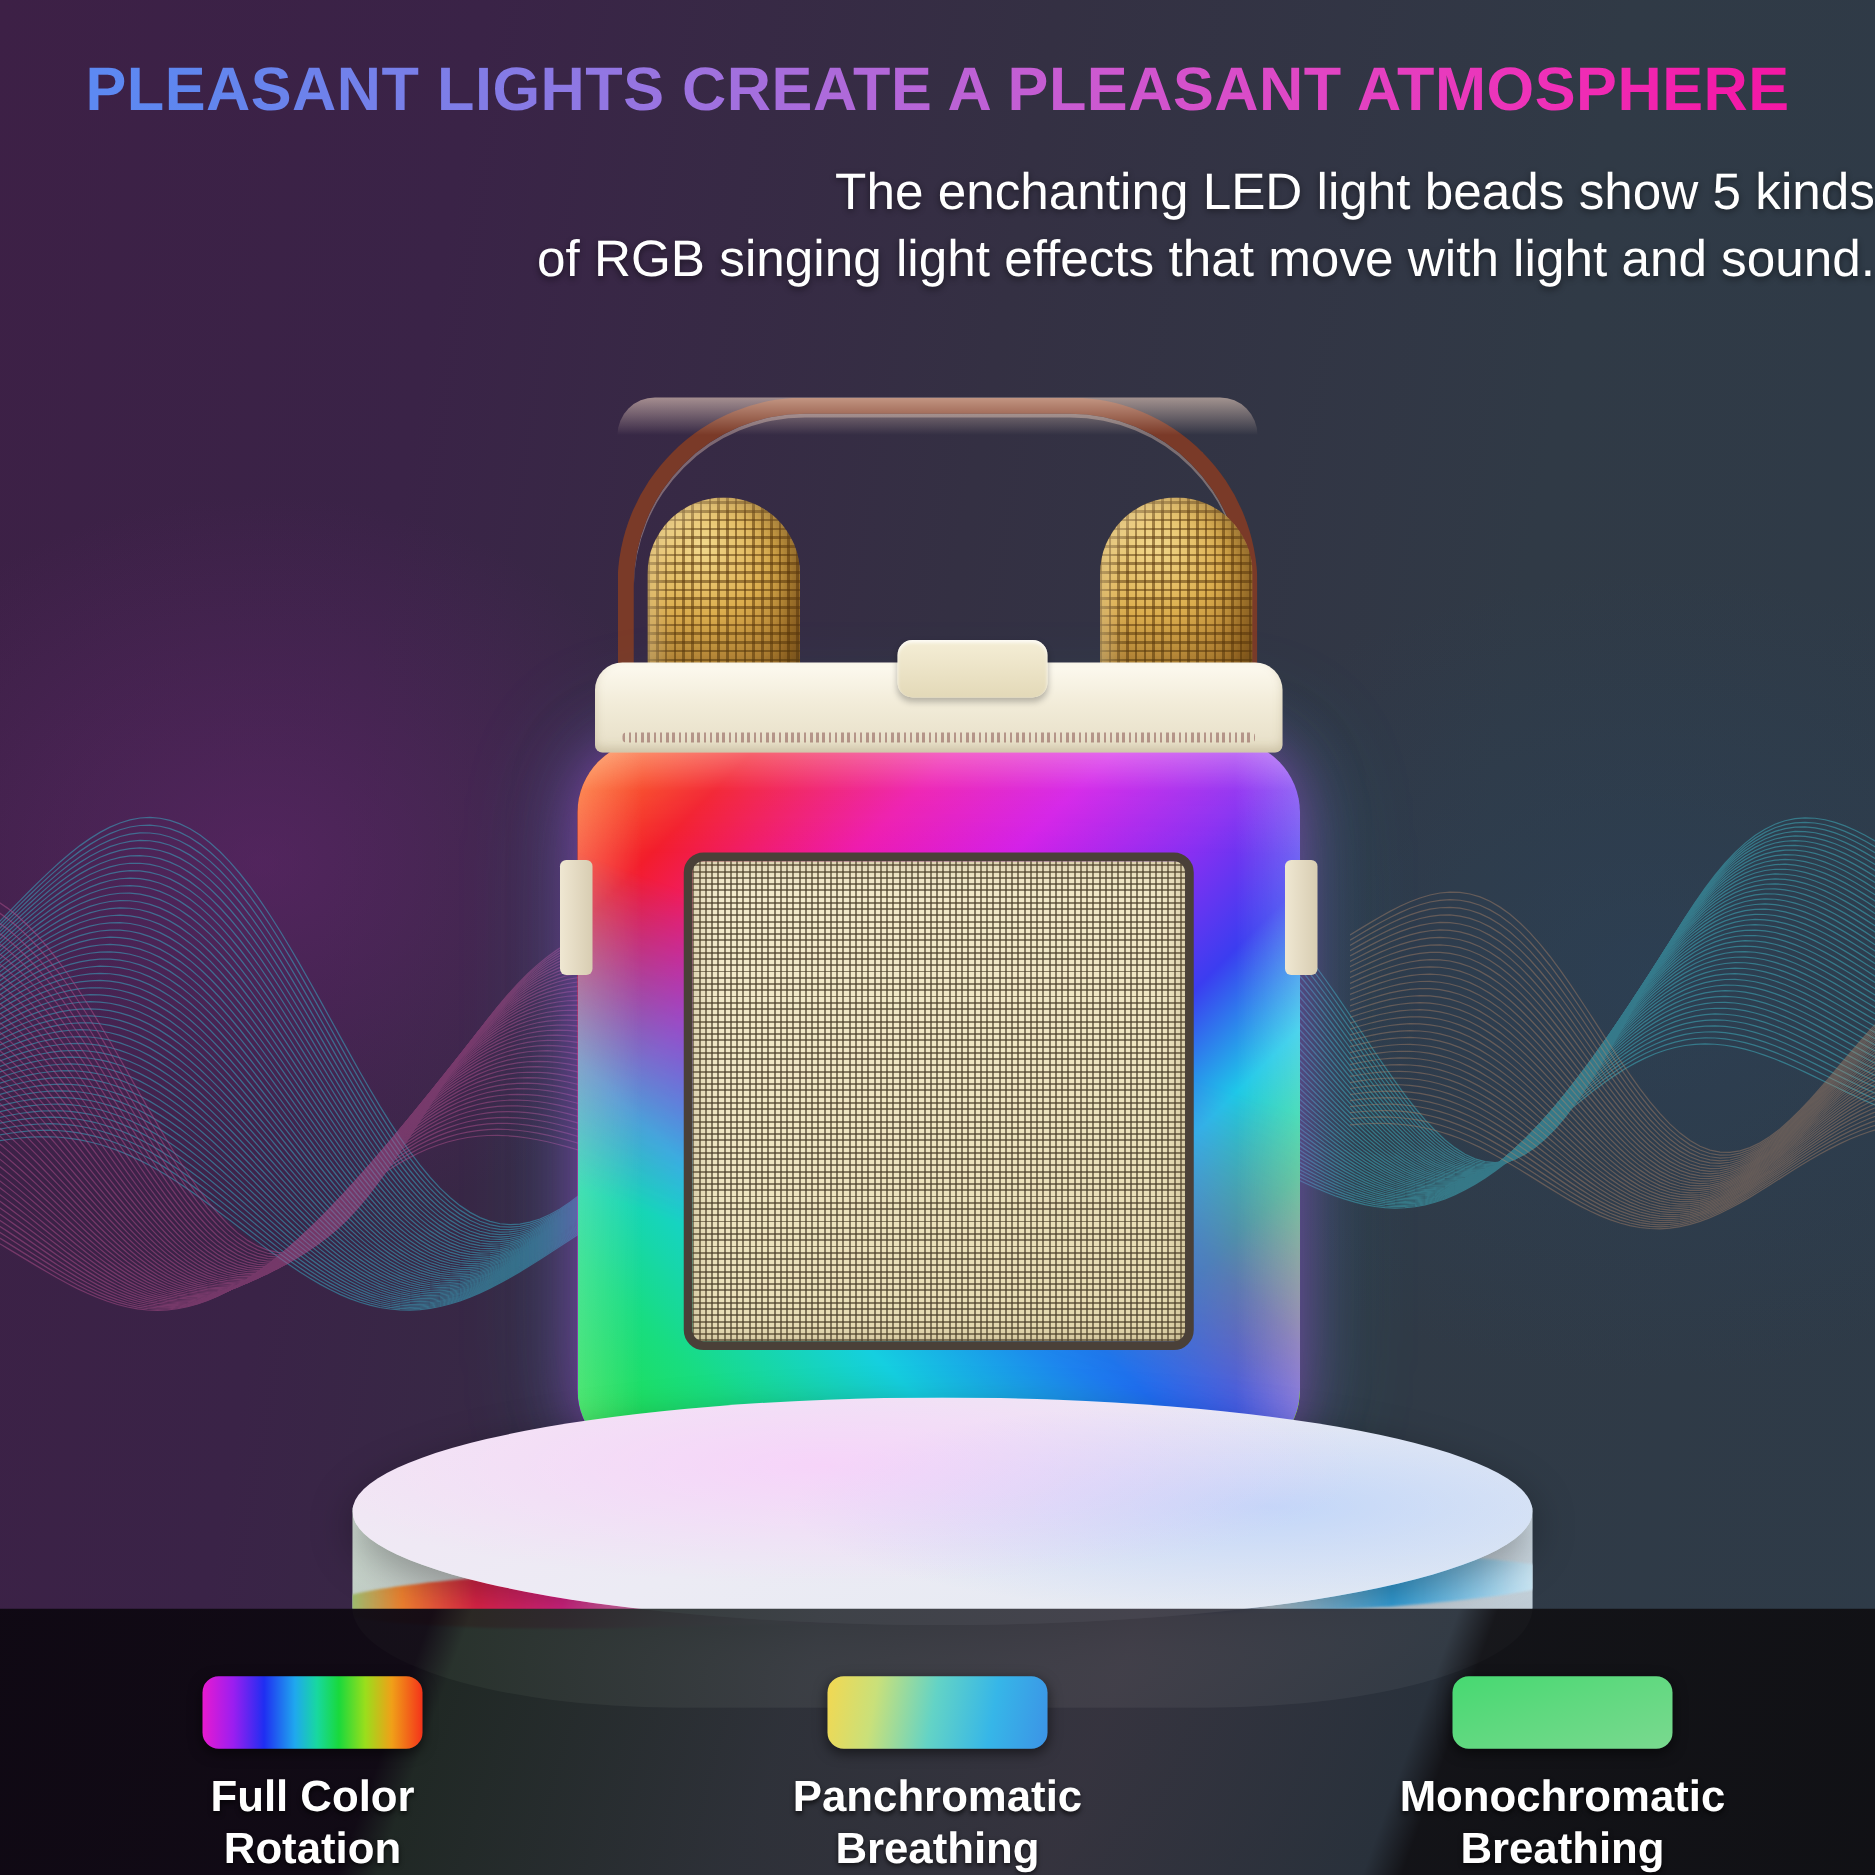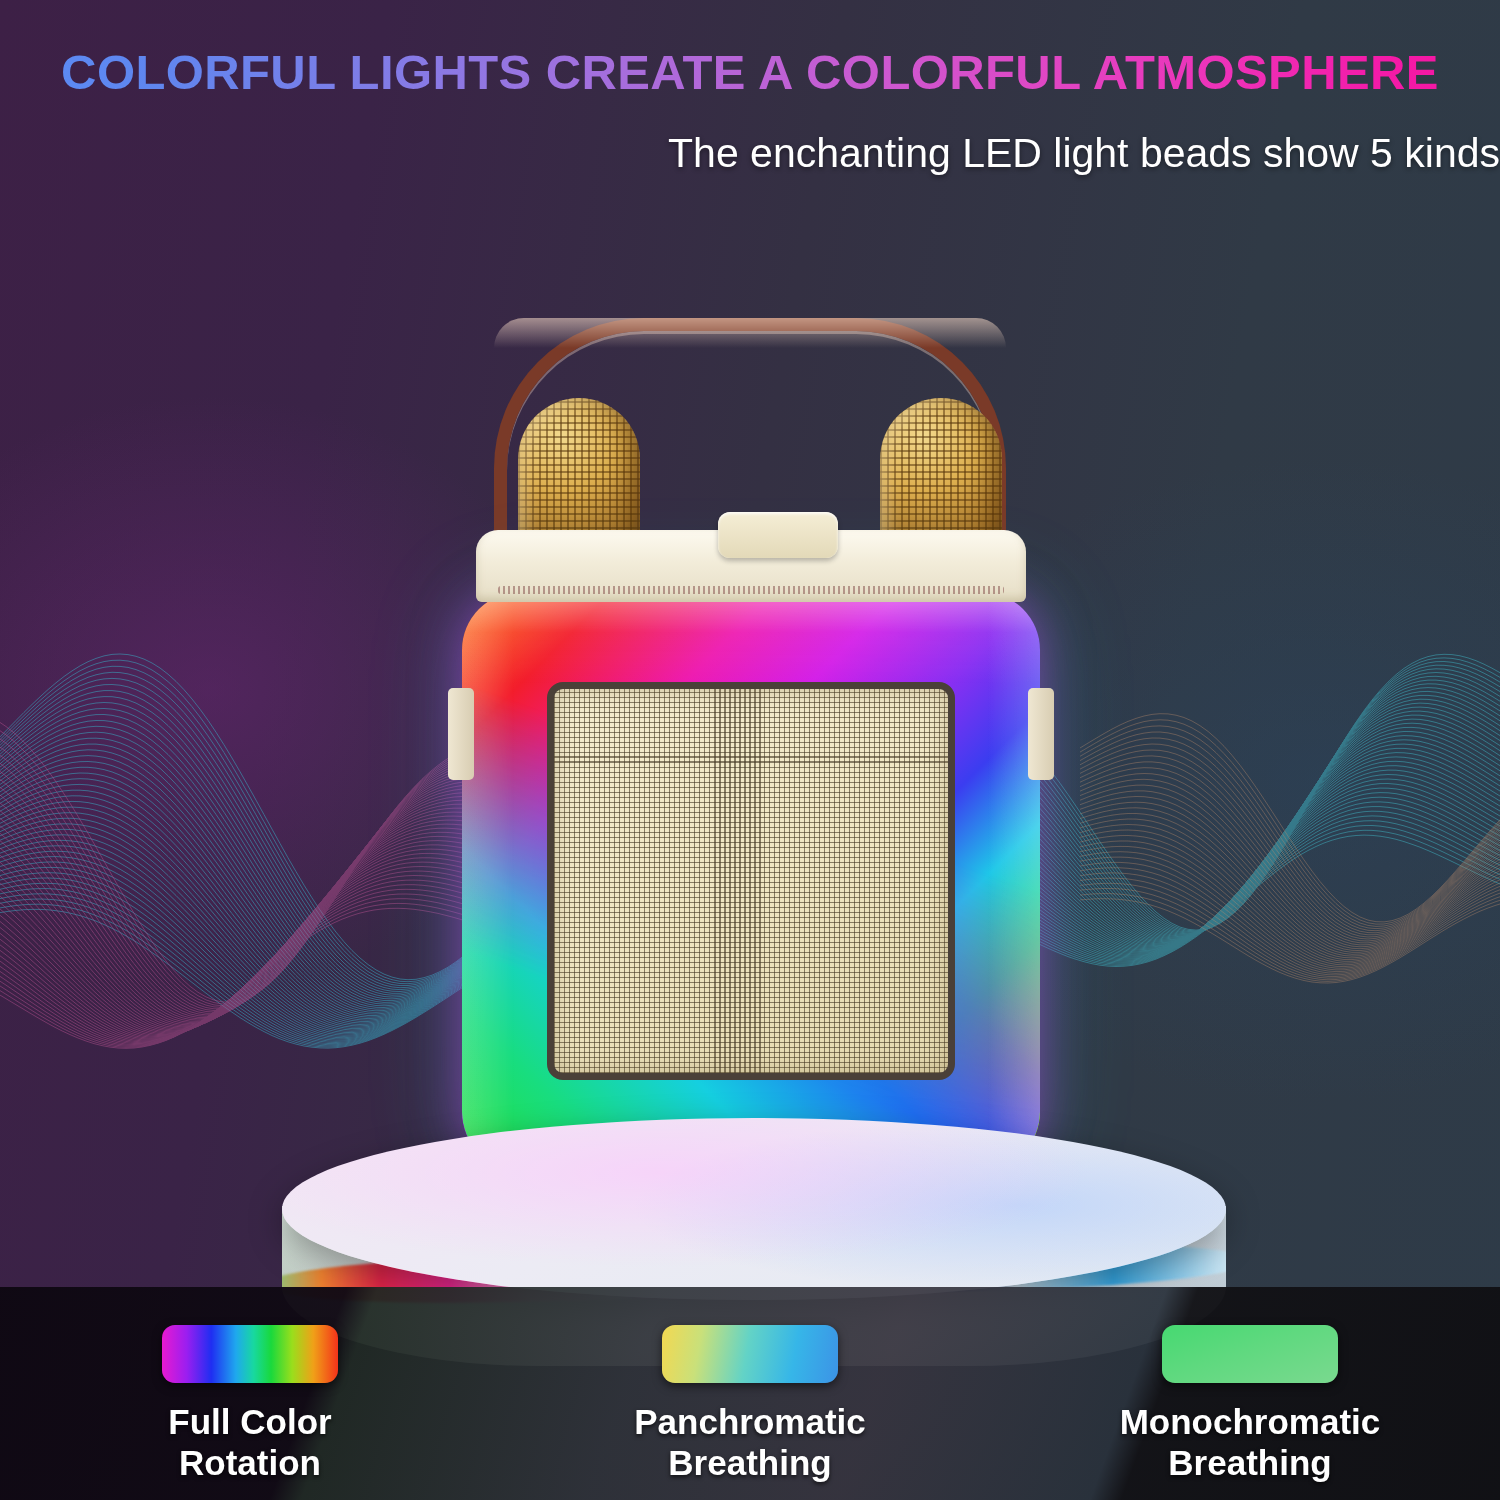--- a/index.html
+++ b/index.html
@@ -195,21 +195,21 @@
     background:
       linear-gradient(110deg,
         rgba(14,8,18,.97) 0%, rgba(16,10,20,.97) 22%,
         rgba(30,40,34,.93) 24%, rgba(44,48,54,.90) 42%,
         rgba(52,50,60,.90) 58%, rgba(40,48,58,.92) 74%,
         rgba(18,18,22,.97) 76%, rgba(16,16,20,.98) 100%);
   }
   .legend{
     position:absolute;left:0;top:0;width:1500px;height:213px;
     display:flex;justify-content:space-around;align-items:flex-start;
-    padding-top:38px;box-sizing:border-box;
+    padding-top:54px;box-sizing:border-box;
   }
   .legend-item{width:300px;text-align:center;}
   .swatch{
     width:176px;height:58px;margin:0 auto 18px auto;border-radius:13px;
     box-shadow:0 3px 10px rgba(0,0,0,.55);
   }
   .legend-label{
     color:#ffffff;font-size:35px;font-weight:bold;line-height:1.18;
     text-shadow:0 2px 4px rgba(0,0,0,.7);
     white-space:pre-line;
@@ -410,23 +410,24 @@
             <path d="M0.0 240.5 L8.0 239.5 L16.0 238.7 L24.0 238.3 L32.0 238.1 L40.0 238.4 L48.0 239.0 L56.0 240.2 L64.0 241.7 L72.0 243.8 L80.0 246.4 L88.0 249.5 L96.0 253.0 L104.0 257.0 L112.0 261.5 L120.0 266.3 L128.0 271.5 L136.0 277.0 L144.0 282.7 L152.0 288.4 L160.0 294.3 L168.0 300.1 L176.0 305.7 L184.0 311.1 L192.0 316.2 L200.0 320.9 L208.0 325.1 L216.0 328.7 L224.0 331.7 L232.0 334.0 L240.0 335.6 L248.0 336.4 L256.0 336.5 L264.0 335.8 L272.0 334.3 L280.0 332.1 L288.0 329.3 L296.0 325.8 L304.0 321.7 L312.0 317.1 L320.0 312.1 L328.0 306.8 L336.0 301.3 L344.0 295.6 L352.0 289.9 L360.0 284.2 L368.0 278.6 L376.0 273.2 L384.0 268.1 L392.0 263.2 L400.0 258.8 L408.0 254.8 L416.0 251.3 L424.0 248.2 L432.0 245.6 L440.0 243.5 L448.0 241.9 L456.0 240.7 L464.0 240.0 L472.0 239.7 L480.0 239.7 L488.0 240.1 L496.0 240.8 L504.0 241.7 L512.0 242.9 L520.0 244.2 "></path>
             <path d="M0.0 245.4 L8.0 244.5 L16.0 243.8 L24.0 243.4 L32.0 243.3 L40.0 243.7 L48.0 244.4 L56.0 245.6 L64.0 247.2 L72.0 249.3 L80.0 251.8 L88.0 254.9 L96.0 258.4 L104.0 262.4 L112.0 266.7 L120.0 271.5 L128.0 276.5 L136.0 281.8 L144.0 287.3 L152.0 292.9 L160.0 298.5 L168.0 304.1 L176.0 309.5 L184.0 314.7 L192.0 319.5 L200.0 323.9 L208.0 327.9 L216.0 331.2 L224.0 334.0 L232.0 336.1 L240.0 337.5 L248.0 338.1 L256.0 338.0 L264.0 337.2 L272.0 335.6 L280.0 333.4 L288.0 330.4 L296.0 326.9 L304.0 322.9 L312.0 318.4 L320.0 313.4 L328.0 308.2 L336.0 302.8 L344.0 297.3 L352.0 291.7 L360.0 286.2 L368.0 280.8 L376.0 275.6 L384.0 270.6 L392.0 266.0 L400.0 261.8 L408.0 258.0 L416.0 254.6 L424.0 251.7 L432.0 249.3 L440.0 247.4 L448.0 245.9 L456.0 244.8 L464.0 244.2 L472.0 244.0 L480.0 244.1 L488.0 244.6 L496.0 245.3 L504.0 246.2 L512.0 247.4 L520.0 248.7 "></path>
             <path d="M0.0 250.2 L8.0 249.4 L16.0 248.8 L24.0 248.5 L32.0 248.5 L40.0 248.9 L48.0 249.7 L56.0 250.9 L64.0 252.6 L72.0 254.7 L80.0 257.3 L88.0 260.3 L96.0 263.7 L104.0 267.6 L112.0 271.9 L120.0 276.5 L128.0 281.4 L136.0 286.6 L144.0 291.9 L152.0 297.3 L160.0 302.7 L168.0 308.0 L176.0 313.2 L184.0 318.1 L192.0 322.7 L200.0 326.9 L208.0 330.6 L216.0 333.7 L224.0 336.2 L232.0 338.1 L240.0 339.3 L248.0 339.8 L256.0 339.5 L264.0 338.6 L272.0 336.9 L280.0 334.6 L288.0 331.6 L296.0 328.1 L304.0 324.1 L312.0 319.6 L320.0 314.8 L328.0 309.7 L336.0 304.4 L344.0 299.0 L352.0 293.6 L360.0 288.2 L368.0 283.0 L376.0 278.0 L384.0 273.3 L392.0 268.9 L400.0 264.9 L408.0 261.3 L416.0 258.1 L424.0 255.3 L432.0 253.1 L440.0 251.3 L448.0 249.9 L456.0 249.0 L464.0 248.5 L472.0 248.3 L480.0 248.5 L488.0 249.0 L496.0 249.8 L504.0 250.8 L512.0 252.0 L520.0 253.3 "></path>
             <path d="M0.0 255.1 L8.0 254.3 L16.0 253.8 L24.0 253.6 L32.0 253.7 L40.0 254.2 L48.0 255.0 L56.0 256.3 L64.0 257.9 L72.0 260.0 L80.0 262.6 L88.0 265.6 L96.0 269.0 L104.0 272.8 L112.0 277.0 L120.0 281.5 L128.0 286.3 L136.0 291.2 L144.0 296.4 L152.0 301.6 L160.0 306.7 L168.0 311.8 L176.0 316.8 L184.0 321.4 L192.0 325.8 L200.0 329.7 L208.0 333.2 L216.0 336.1 L224.0 338.4 L232.0 340.1 L240.0 341.1 L248.0 341.4 L256.0 341.0 L264.0 339.9 L272.0 338.2 L280.0 335.8 L288.0 332.8 L296.0 329.3 L304.0 325.3 L312.0 320.9 L320.0 316.2 L328.0 311.2 L336.0 306.1 L344.0 300.8 L352.0 295.6 L360.0 290.4 L368.0 285.4 L376.0 280.6 L384.0 276.0 L392.0 271.8 L400.0 268.0 L408.0 264.6 L416.0 261.6 L424.0 259.0 L432.0 256.9 L440.0 255.3 L448.0 254.0 L456.0 253.2 L464.0 252.8 L472.0 252.7 L480.0 253.0 L488.0 253.6 L496.0 254.4 L504.0 255.4 L512.0 256.5 L520.0 257.9 "></path>
             <path d="M0.0 259.9 L8.0 259.3 L16.0 258.8 L24.0 258.7 L32.0 258.9 L40.0 259.4 L48.0 260.3 L56.0 261.6 L64.0 263.2 L72.0 265.4 L80.0 267.9 L88.0 270.8 L96.0 274.2 L104.0 277.9 L112.0 282.0 L120.0 286.4 L128.0 291.0 L136.0 295.8 L144.0 300.7 L152.0 305.7 L160.0 310.7 L168.0 315.6 L176.0 320.3 L184.0 324.7 L192.0 328.8 L200.0 332.5 L208.0 335.7 L216.0 338.4 L224.0 340.5 L232.0 342.0 L240.0 342.8 L248.0 343.0 L256.0 342.5 L264.0 341.3 L272.0 339.5 L280.0 337.1 L288.0 334.1 L296.0 330.6 L304.0 326.6 L312.0 322.3 L320.0 317.7 L328.0 312.8 L336.0 307.8 L344.0 302.7 L352.0 297.6 L360.0 292.6 L368.0 287.8 L376.0 283.2 L384.0 278.9 L392.0 274.9 L400.0 271.2 L408.0 268.0 L416.0 265.2 L424.0 262.8 L432.0 260.8 L440.0 259.3 L448.0 258.2 L456.0 257.5 L464.0 257.2 L472.0 257.2 L480.0 257.5 L488.0 258.1 L496.0 258.9 L504.0 260.0 L512.0 261.1 L520.0 262.4 "></path>
           </g>
       </g>
     </svg>
   </div>
 
-  <div class="headline">COLORFUL LIGHTS CREATE A COLORFUL ATMOSPHERE</div>
+  <div class="headline">PLEASANT LIGHTS CREATE A PLEASANT ATMOSPHERE</div>
   <div class="subline">
     <div>The enchanting LED light beads show 5 kinds</div>
+    <div>of RGB singing light effects that move with light and sound.</div>
   </div>
 
   <div id="product">
 
     <div class="handle"></div>
 
     <div class="mic" id="mic-left">
       <div class="head"></div>
       <div class="ring"></div>
       <div class="stem"></div>

